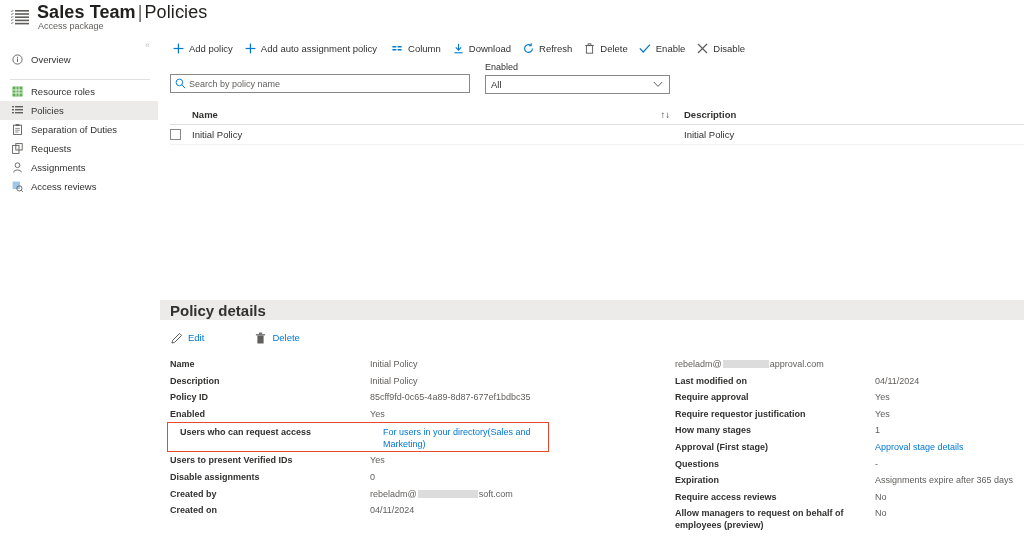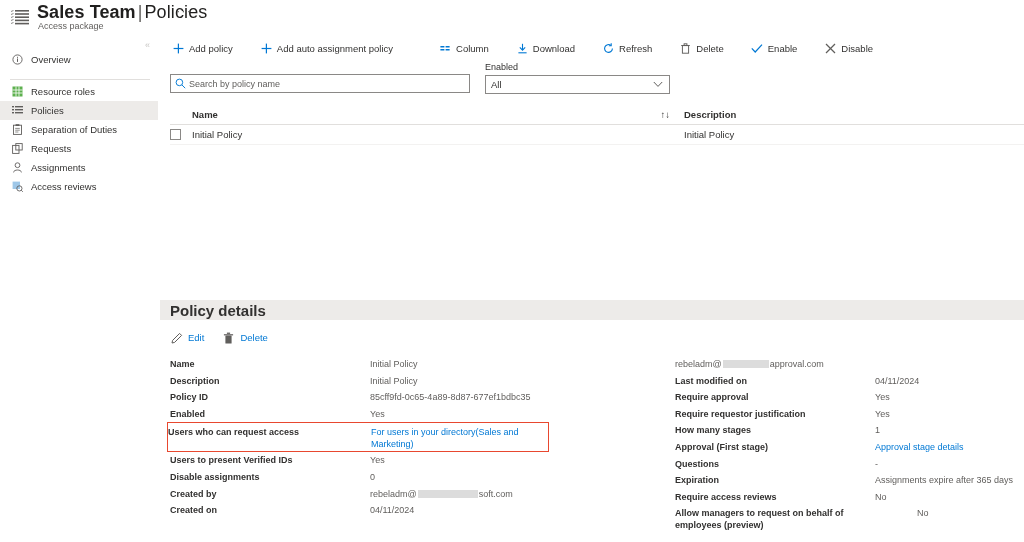--- a/index.html
+++ b/index.html
@@ -58,21 +58,21 @@
     padding-left: 10px; height: 17px; display: flex; align-items: center;
   }
   .nav-divider {
     width: 140px; height: 1px; background: #e1dfdd; margin: 1px 0 2px 10px;
   }
   .nav-spacer { height: 9px; }
 
   
   .toolbar {
     position: absolute; left: 168px; top: 38px; height: 20px;
-    display: flex; align-items: center; gap: 16px;
+    display: flex; align-items: center; gap: 0;
   }
   .tb-btn {
     display: flex; align-items: center; height: 20px;
     padding: 0 7px 0 4px; font-size: 9.5px; color: #323130;
     cursor: pointer; white-space: nowrap;
   }
   .tb-btn .tb-ico {
     width: 13px; height: 13px; margin-right: 4px; flex: none;
     display: flex; align-items: center; justify-content: center;
   }
@@ -116,53 +116,53 @@
   }
 
   
   .details-header {
     position: absolute; left: 160px; top: 300px; width: 864px; height: 20px;
     background: #edebe9; display: flex; align-items: center; padding-left: 10px;
     font-size: 15px; font-weight: 700; color: #323130;
   }
   .details-actions {
     position: absolute; left: 170px; top: 331px;
-    display: flex; align-items: center;
+    display: flex; align-items: center; gap: 32px;
   }
   .da-btn {
     display: flex; align-items: center; font-size: 9.5px;
     color: #0078d4; cursor: pointer; margin-right: 18px;
   }
   .da-btn .da-ico {
     width: 13px; height: 13px; margin-right: 5px; flex:none;
     display:flex; align-items:center; justify-content:center;
   }
 
   .kv-left  { position: absolute; left: 170px; top: 356px; width: 400px; }
   .kv-right { position: absolute; left: 675px; top: 356px; width: 349px; }
   .kv-row {
     display: flex; align-items: flex-start;
     min-height: 16.6px; font-size: 9px;
   }
-  .kv-row.tall { min-height: 24px; gap: 42px; }
+  .kv-row.tall { min-height: 24px; }
   .kv-k {
     width: 200px; flex: none; font-weight: 700; color: #323130;
     line-height: 12px; padding-top: 2px;
   }
   .kv-right .kv-k { width: 200px; }
   .kv-v {
     flex: 1; color: #605e5c; line-height: 12px; padding-top: 2px;
     word-break: break-word;
   }
   .kv-v.link { color: #0078d4; cursor: pointer; }
 
   .hl-row {
     position: relative;
     border: 1.5px solid #e8482f;
-    padding: 1px 4px 1px 0;
+    padding: 1px 4px 1px 12px;
     margin-left: -3px;
     width: 382px;
   }
   .hl-row .kv-k { width: 203px; }
 
   .redact {
     display: inline-block; height: 8px; vertical-align: -1px;
     background: #dcdcdc; margin: 0 1px;
   }
   .redact.r1 { width: 46px; }

